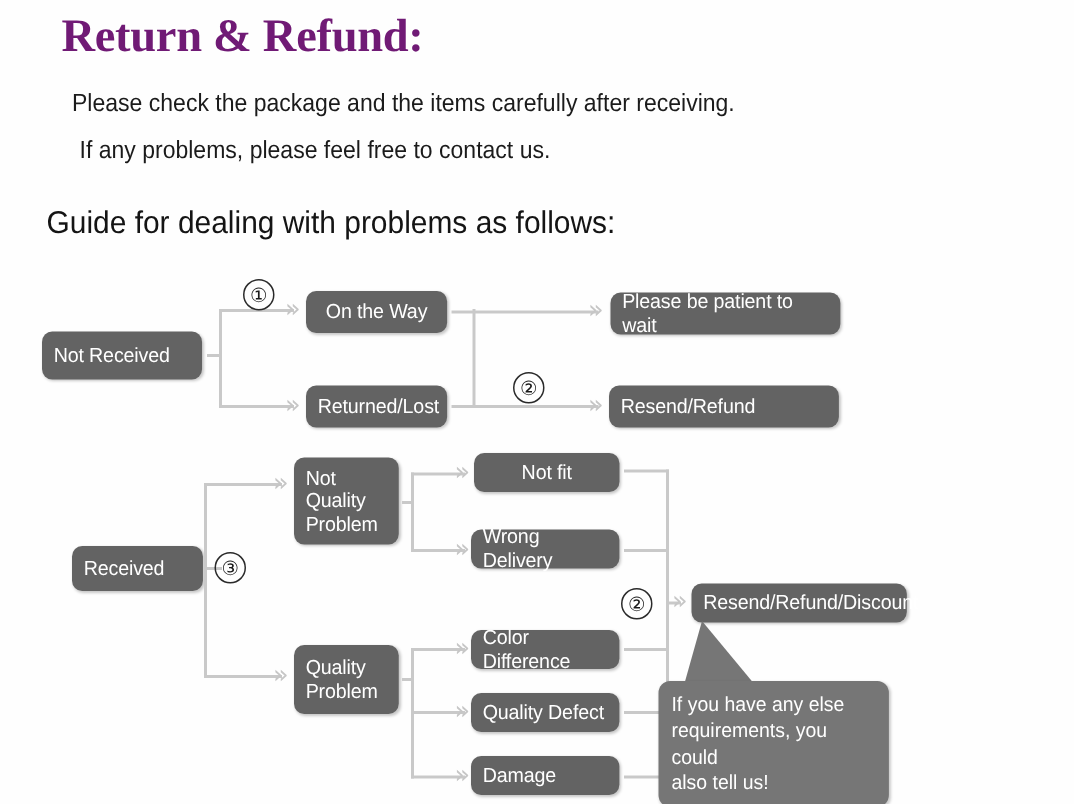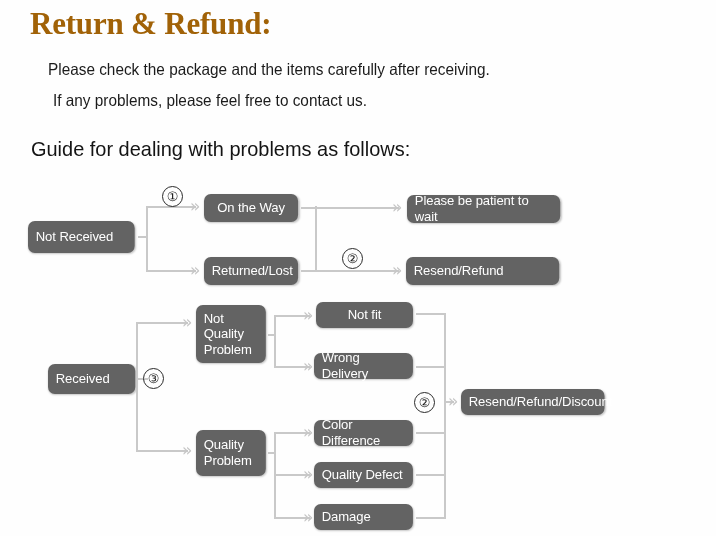--- a/index.html
+++ b/index.html
@@ -18,27 +18,27 @@
   #canvas {
     position: absolute;
     left: 0; top: 0;
     width: 716px;
     height: 536px;
   }
 
   
   .title {
     position: absolute;
-    left: 30px;
+    left: 41px;
     top: 6px;
     font-family: "Liberation Serif", "DejaVu Serif", serif;
     font-weight: bold;
     font-size: 31px;
     letter-spacing: -0.2px;
-    color: #a16207;
+    color: #701a75;
     white-space: nowrap;
   }
   .subline {
     position: absolute;
     font-family: "Liberation Sans", sans-serif;
     font-size: 16.5px;
     color: #1b1b1b;
     white-space: nowrap;
     transform: scaleX(0.93);
     transform-origin: left center;
@@ -217,14 +217,22 @@
   <div class="line h" style="left:416px; top:432px; width:30px;"></div>
   <div class="line h" style="left:416px; top:474px; width:30px;"></div>
   <div class="line h" style="left:416px; top:517px; width:30px;"></div>
   <div class="line v" style="left:444px; top:313px; height:205px;"></div>
   <div class="line h" style="left:444px; top:401px; width:10px;"></div>
   <div class="chev" style="left:448px; top:393px;">»</div>
   <div class="circnum" style="left:414px; top:392px;">②</div>
 
   <div class="node dark" style="left:461px; top:389px; width:148px; height:26px;">Resend/Refund/Discount</div>
 
+  <div id="bubble-wrap">
+    <svg id="bubble-tail" width="180" height="140" viewBox="0 0 180 140">
+      <polygon points="38,22 96,92 20,86" fill="#767676"></polygon>
+    </svg>
+    <div class="bubble">If you have any else
+requirements, you could
+also tell us!</div>
+  </div>
 
 </div>
 
 </body></html>

